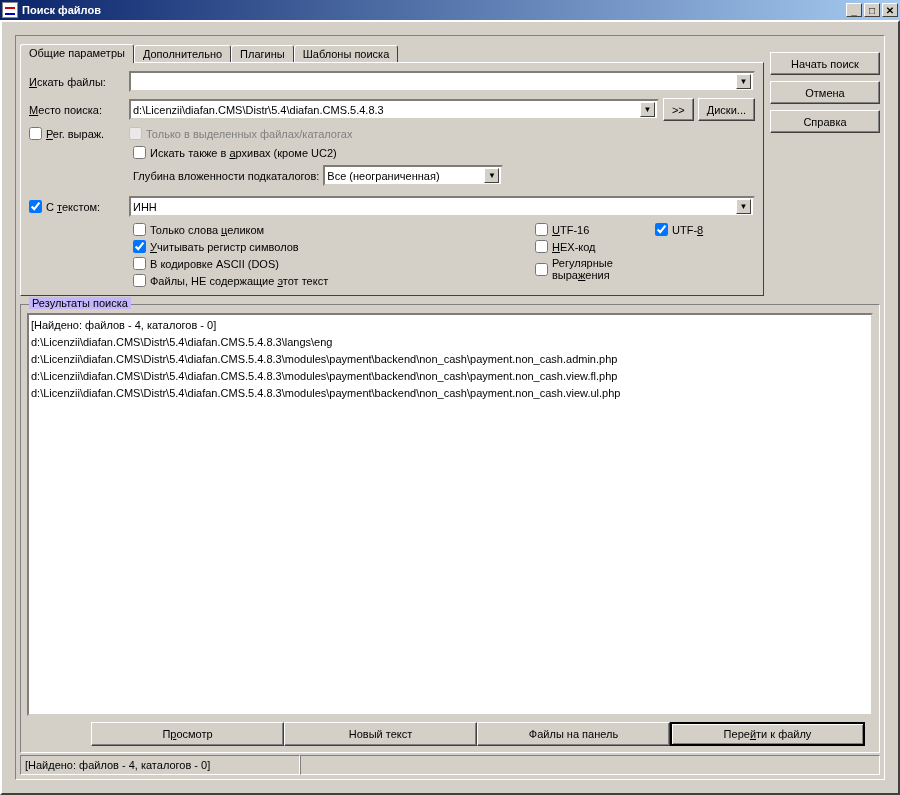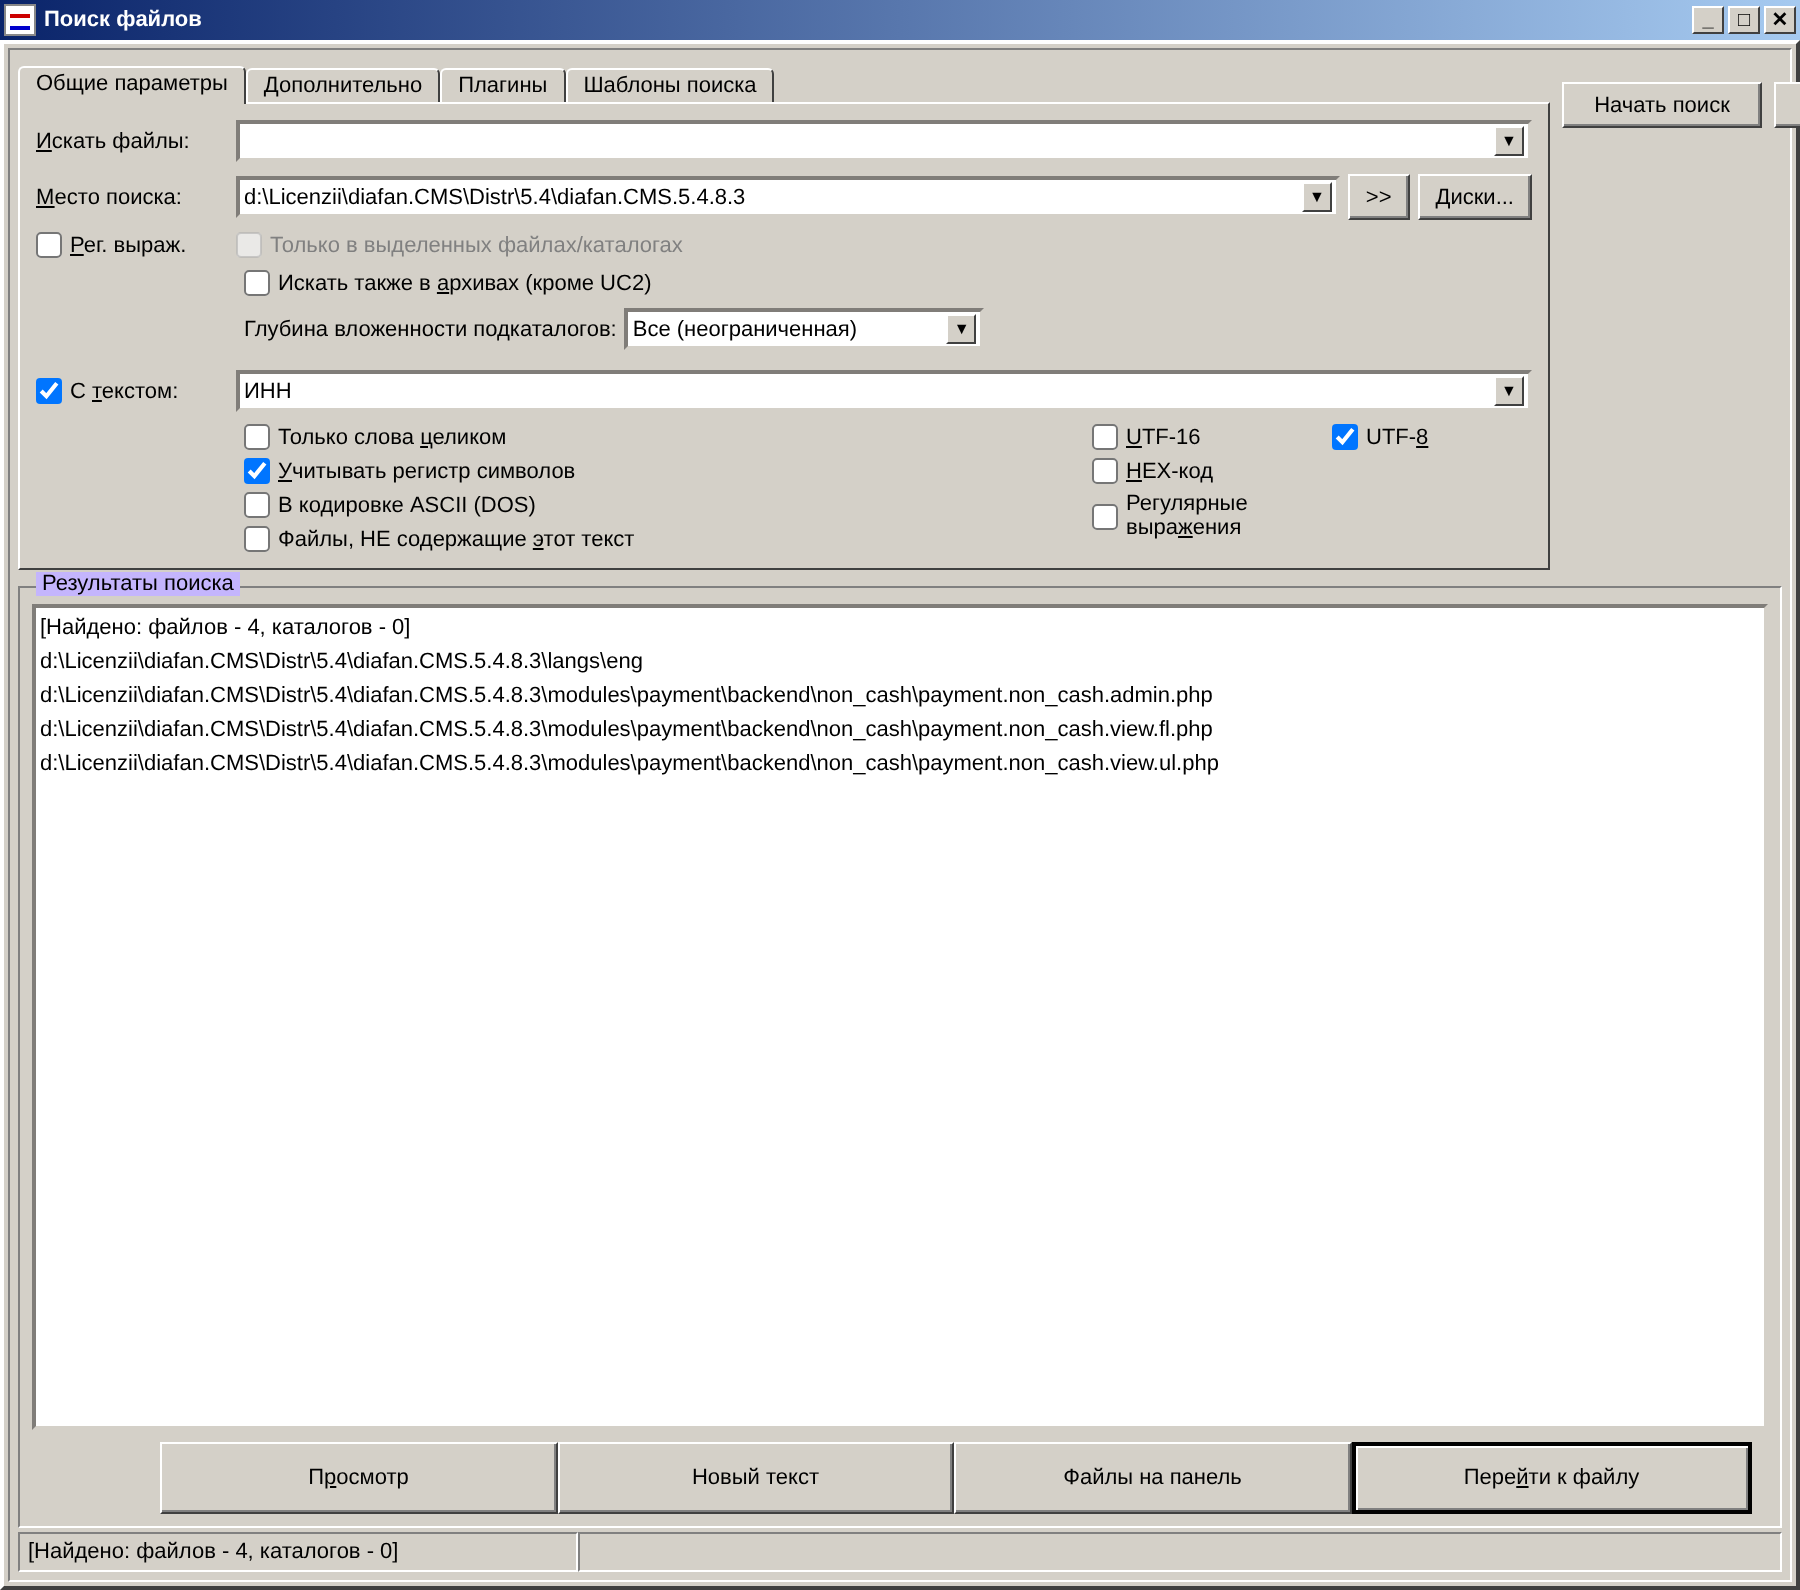--- a/index.html
+++ b/index.html
@@ -7,33 +7,33 @@
 
 
 .titlebar { background: linear-gradient(to right, #0a246a, #a6caf0); height: 20px; display: flex; align-items: center; padding: 0 2px; color: white; font-weight: bold; }
 .titlebar .app-icon { width: 16px; height: 16px; margin-right: 4px; background: #fff; border: 1px solid #888; display: inline-block; position: relative; }
 .titlebar .app-icon::before { content: ""; position: absolute; left: 2px; right: 2px; top: 4px; height: 2px; background: #c00; }
 .titlebar .app-icon::after  { content: ""; position: absolute; left: 2px; right: 2px; bottom: 2px; height: 2px; background: #00c; }
 .titlebar .title { flex: 1; }
 .titlebar .winbtn { width: 16px; height: 14px; background: #d4d0c8; border: 1px solid #fff; border-right-color: #404040; border-bottom-color: #404040; margin-left: 2px; display: flex; align-items: center; justify-content: center; color: #000; font-family: "Marlett", Arial; font-size: 10px; font-weight: bold; cursor: default; }
 
 
-.outer { border: 2px solid #d4d0c8; border-top-color: #fff; border-left-color: #fff; border-right-color: #404040; border-bottom-color: #404040; height: calc(100% - 20px); padding: 2px; display: flex; flex-direction: column; justify-content: flex-end; }
+.outer { border: 2px solid #d4d0c8; border-top-color: #fff; border-left-color: #fff; border-right-color: #404040; border-bottom-color: #404040; height: calc(100% - 20px); padding: 13px; display: flex; flex-direction: column; justify-content: flex-end; }
 .content { border: 1px solid #808080; border-right-color: #fff; border-bottom-color: #fff; flex: 1; display: flex; flex-direction: column; padding: 4px; }
 
 
 .tabs { display: flex; align-items: flex-end; height: 22px; }
 .tab { border: 1px solid #fff; border-right-color: #404040; border-top-left-radius: 3px; border-top-right-radius: 3px; padding: 2px 8px; background: #d4d0c8; position: relative; margin-right: 0px; cursor: default; border-bottom: none; }
 .tab.active { background: #d4d0c8; padding-bottom: 4px; margin-bottom: -1px; z-index: 2; }
 .tabpage { border: 1px solid #fff; border-right-color: #404040; border-bottom-color: #404040; padding: 8px; background: #d4d0c8; }
 
 
 .toprow { display: flex; align-items: flex-start; gap: 6px; }
 .toprow .left { flex: 1; }
-.toprow .right { width: 110px; display: flex; flex-direction: row; gap: 6px; padding-top: 12px; }
+.toprow .right { width: 110px; display: flex; flex-direction: column; gap: 6px; padding-top: 12px; }
 
 .frow { display: flex; align-items: center; margin-bottom: 6px; gap: 4px; }
 .lbl { width: 96px; text-align: left; }
 
 
 .combo, .textin { flex: 1; height: 21px; background: #fff; border: 2px inset #d4d0c8; padding: 1px 2px; display: flex; align-items: center; }
 .combo { position: relative; padding-right: 18px; }
 .combo .dropbtn { position: absolute; right: 2px; top: 1px; bottom: 1px; width: 15px; background: #d4d0c8; border: 1px solid #fff; border-right-color: #404040; border-bottom-color: #404040; display: flex; align-items: center; justify-content: center; font-size: 8px; }
 .btn { height: 23px; background: #d4d0c8; border: 1px solid #fff; border-right-color: #404040; border-bottom-color: #404040; box-shadow: inset -1px -1px #808080; cursor: default; padding: 0 8px; display: flex; align-items: center; justify-content: center; }
 .btn.wide { min-width: 100px; }
@@ -46,21 +46,21 @@
 .u { text-decoration: underline; }
 
 
 .grp { border: 1px solid #808080; border-right-color: #fff; border-bottom-color: #fff; margin-top: 8px; padding: 8px 6px 6px 6px; position: relative; flex: 1; display: flex; flex-direction: column; }
 .grp .legend { position: absolute; top: -8px; left: 8px; background: #c4b5fd; padding: 0 3px; }
 .listbox { flex: 1; background: #fff; border: 2px inset #d4d0c8; padding: 2px; font-size: 12px; overflow: auto; white-space: nowrap; }
 .listbox div { line-height: 17px; }
 
 
 .bottombtns { display: flex; gap: 0; margin-top: 6px; margin-left: 64px; margin-right: 8px; }
-.bottombtns .btn { flex: 1; height: 36px; border-left-color: #fff; border-top-color: #fff; border-right-color: #404040; border-bottom-color: #404040; }
+.bottombtns .btn { flex: 1; height: 24px; border-left-color: #fff; border-top-color: #fff; border-right-color: #404040; border-bottom-color: #404040; }
 
 
 .statusbar { display: flex; height: 20px; margin-top: 2px; }
 .statuscell { border: 1px solid #808080; border-right-color: #fff; border-bottom-color: #fff; padding: 2px 4px; display: flex; align-items: center; }
 </style>
 </head>
 <body>
 
 <div class="titlebar">
   <span class="app-icon"></span>

